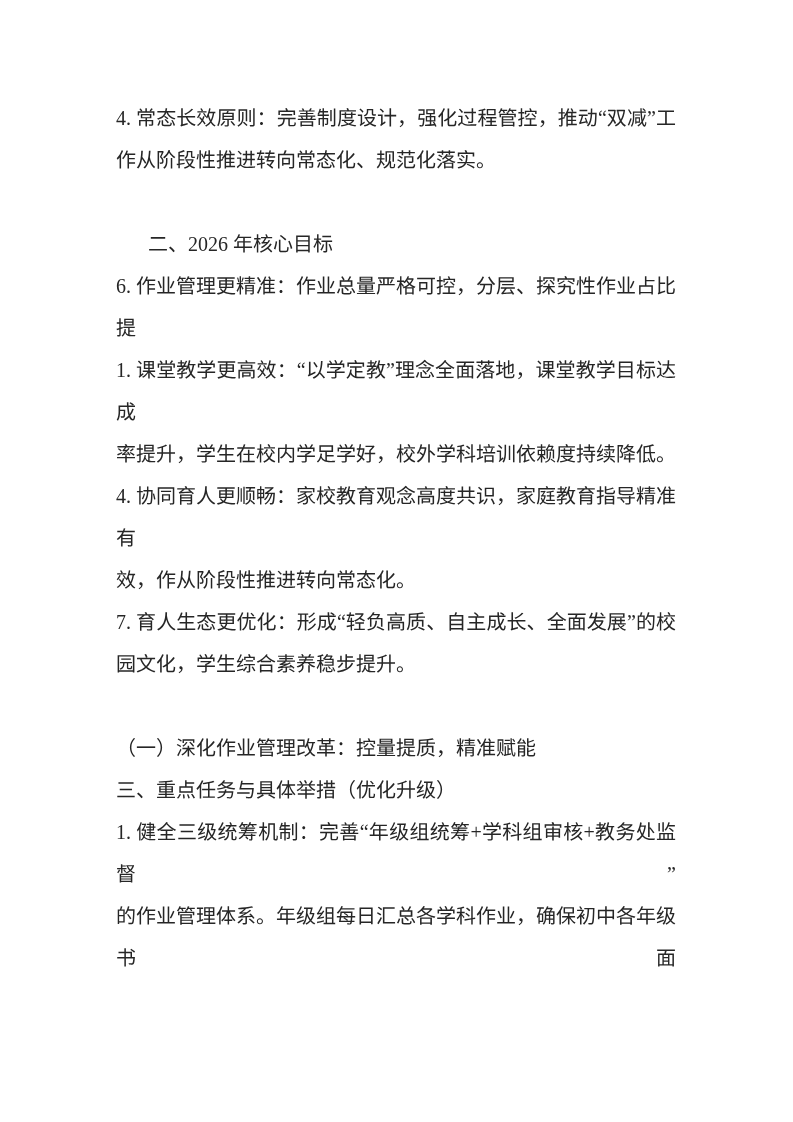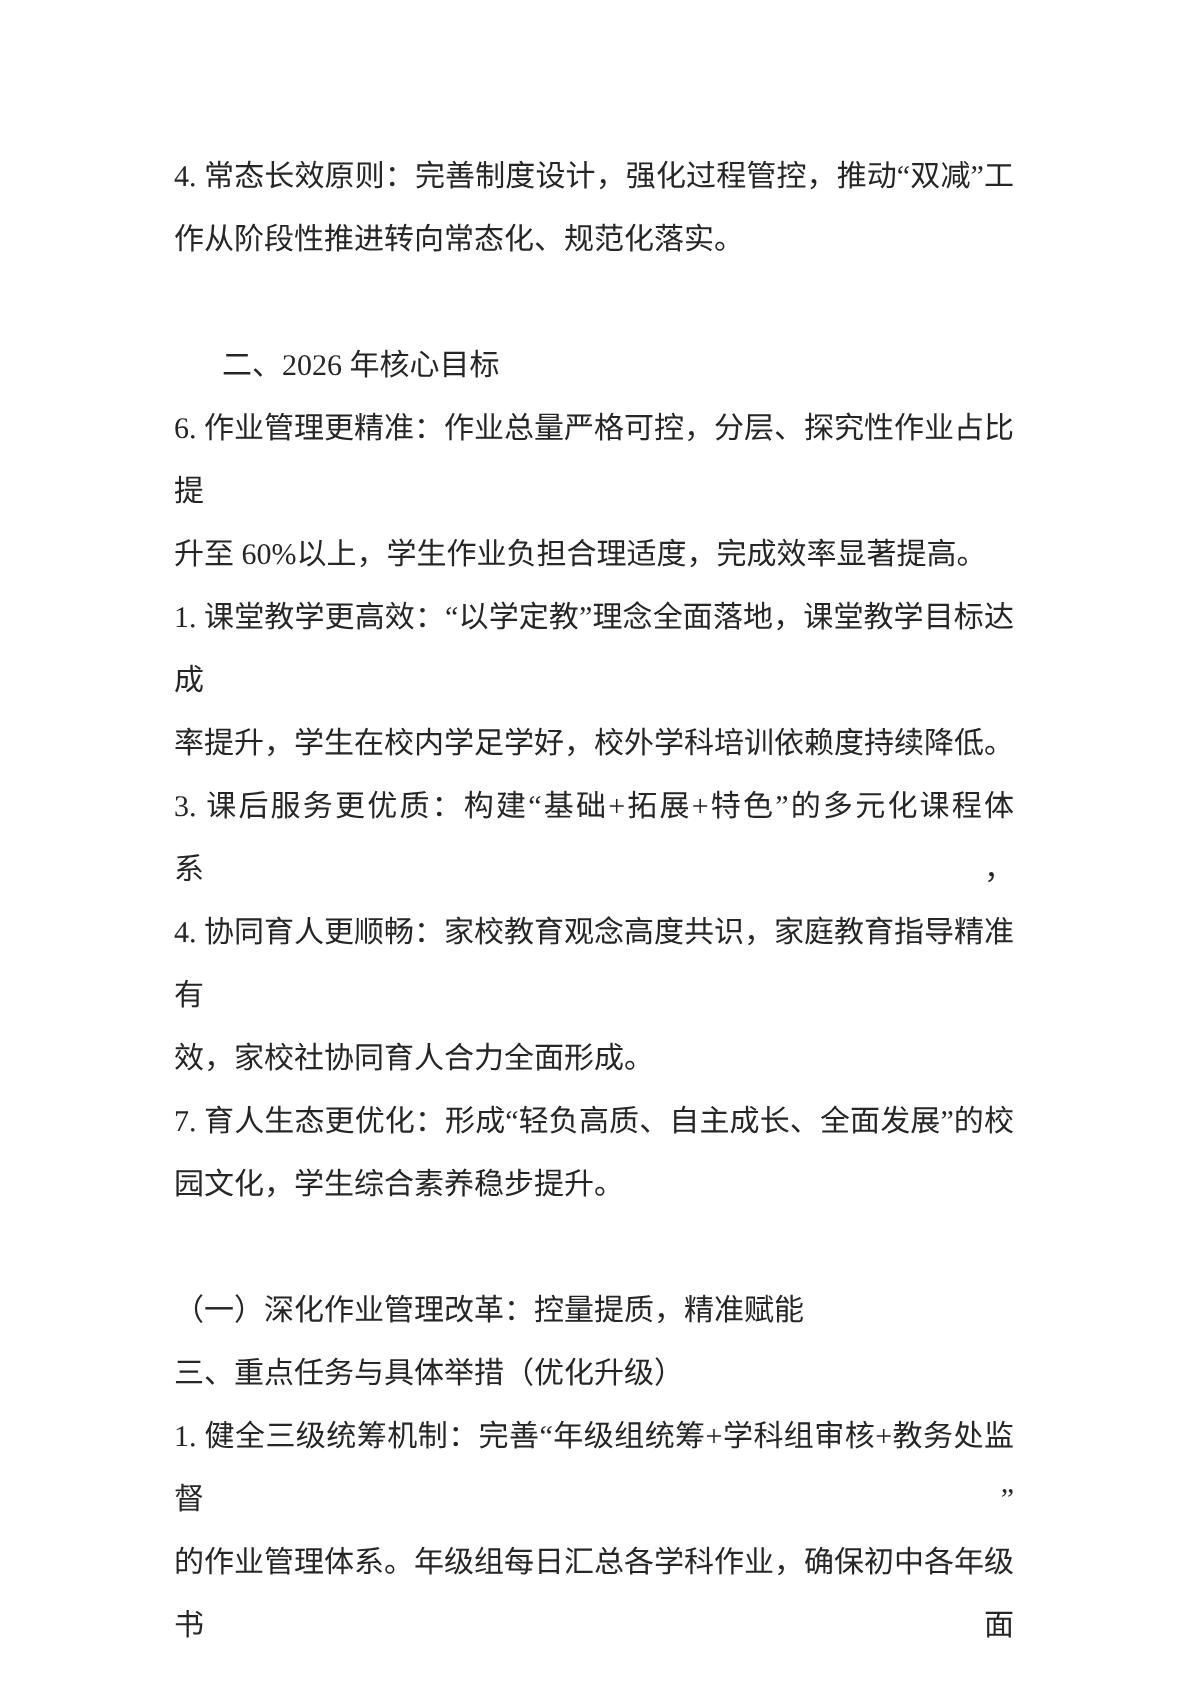--- a/index.html
+++ b/index.html
@@ -53,29 +53,27 @@
   <div class="doc-body">
 
     <div class="line j">4. 常态长效原则：完善制度设计，强化过程管控，推动“双减”工</div>
     <div class="line">作从阶段性推进转向常态化、规范化落实。</div>
 
     <div class="line empty"></div>
 
     <div class="line heading-2">二、2026 年核心目标</div>
 
     <div class="line j">6. 作业管理更精准：作业总量严格可控，分层、探究性作业占比提</div>
-    <div class="line">升至 60%以上，学生作业负担合理适度，完成效率显著提高。</div>
 
     <div class="line j">1. 课堂教学更高效：“以学定教”理念全面落地，课堂教学目标达成</div>
     <div class="line">率提升，学生在校内学足学好，校外学科培训依赖度持续降低。</div>
 
-    <div class="line j">3. 课后服务更优质：构建“基础+拓展+特色”的多元化课程体系，</div>
 
     <div class="line j">4. 协同育人更顺畅：家校教育观念高度共识，家庭教育指导精准有</div>
-    <div class="line">效，家校社协同育人合力全面形成。</div>
+    <div class="line">效，作从阶段性推进转向常态化。</div>
 
     <div class="line j">7. 育人生态更优化：形成“轻负高质、自主成长、全面发展”的校</div>
     <div class="line">园文化，学生综合素养稳步提升。</div>
 
     <div class="line empty"></div>
 
     <div class="line">（一）深化作业管理改革：控量提质，精准赋能</div>
     <div class="line">三、重点任务与具体举措（优化升级）</div>
 
     <div class="line j">1. 健全三级统筹机制：完善“年级组统筹+学科组审核+教务处监督”</div>

